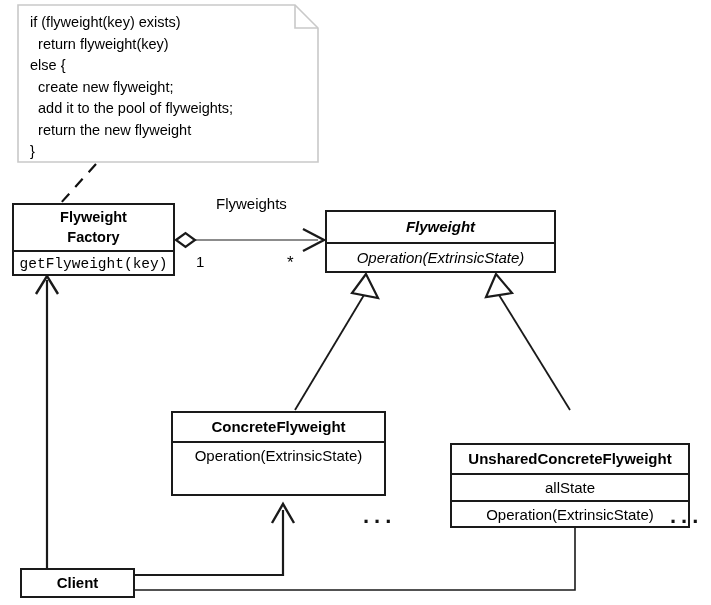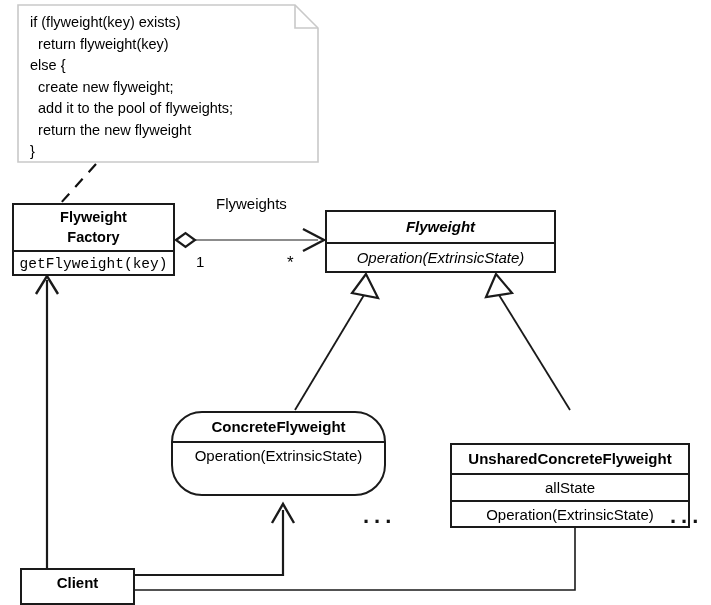--- a/index.html
+++ b/index.html
@@ -113,21 +113,20 @@
     font-size: 15px;
     line-height: 28px;
   }
 
   
   #concrete-flyweight {
     left: 171px;
     top: 411px;
     width: 215px;
     height: 85px;
-    border-radius: 31px;
   }
   #concrete-flyweight .r1 {
     height: 28px;
     font-size: 15px;
     line-height: 27px;
   }
   #concrete-flyweight .r2 {
     height: 27px;
     font-size: 15px;
     line-height: 26px;
@@ -160,21 +159,21 @@
     height: 26px;
     font-size: 15px;
     line-height: 25px;
   }
 
   
   #client {
     left: 20px;
     top: 568px;
     width: 115px;
-    height: 37px;
+    height: 30px;
   }
   #client .r1 {
     height: 26px;
     font-size: 15px;
     line-height: 26px;
   }
 
   
   .lbl {
     position: absolute;

